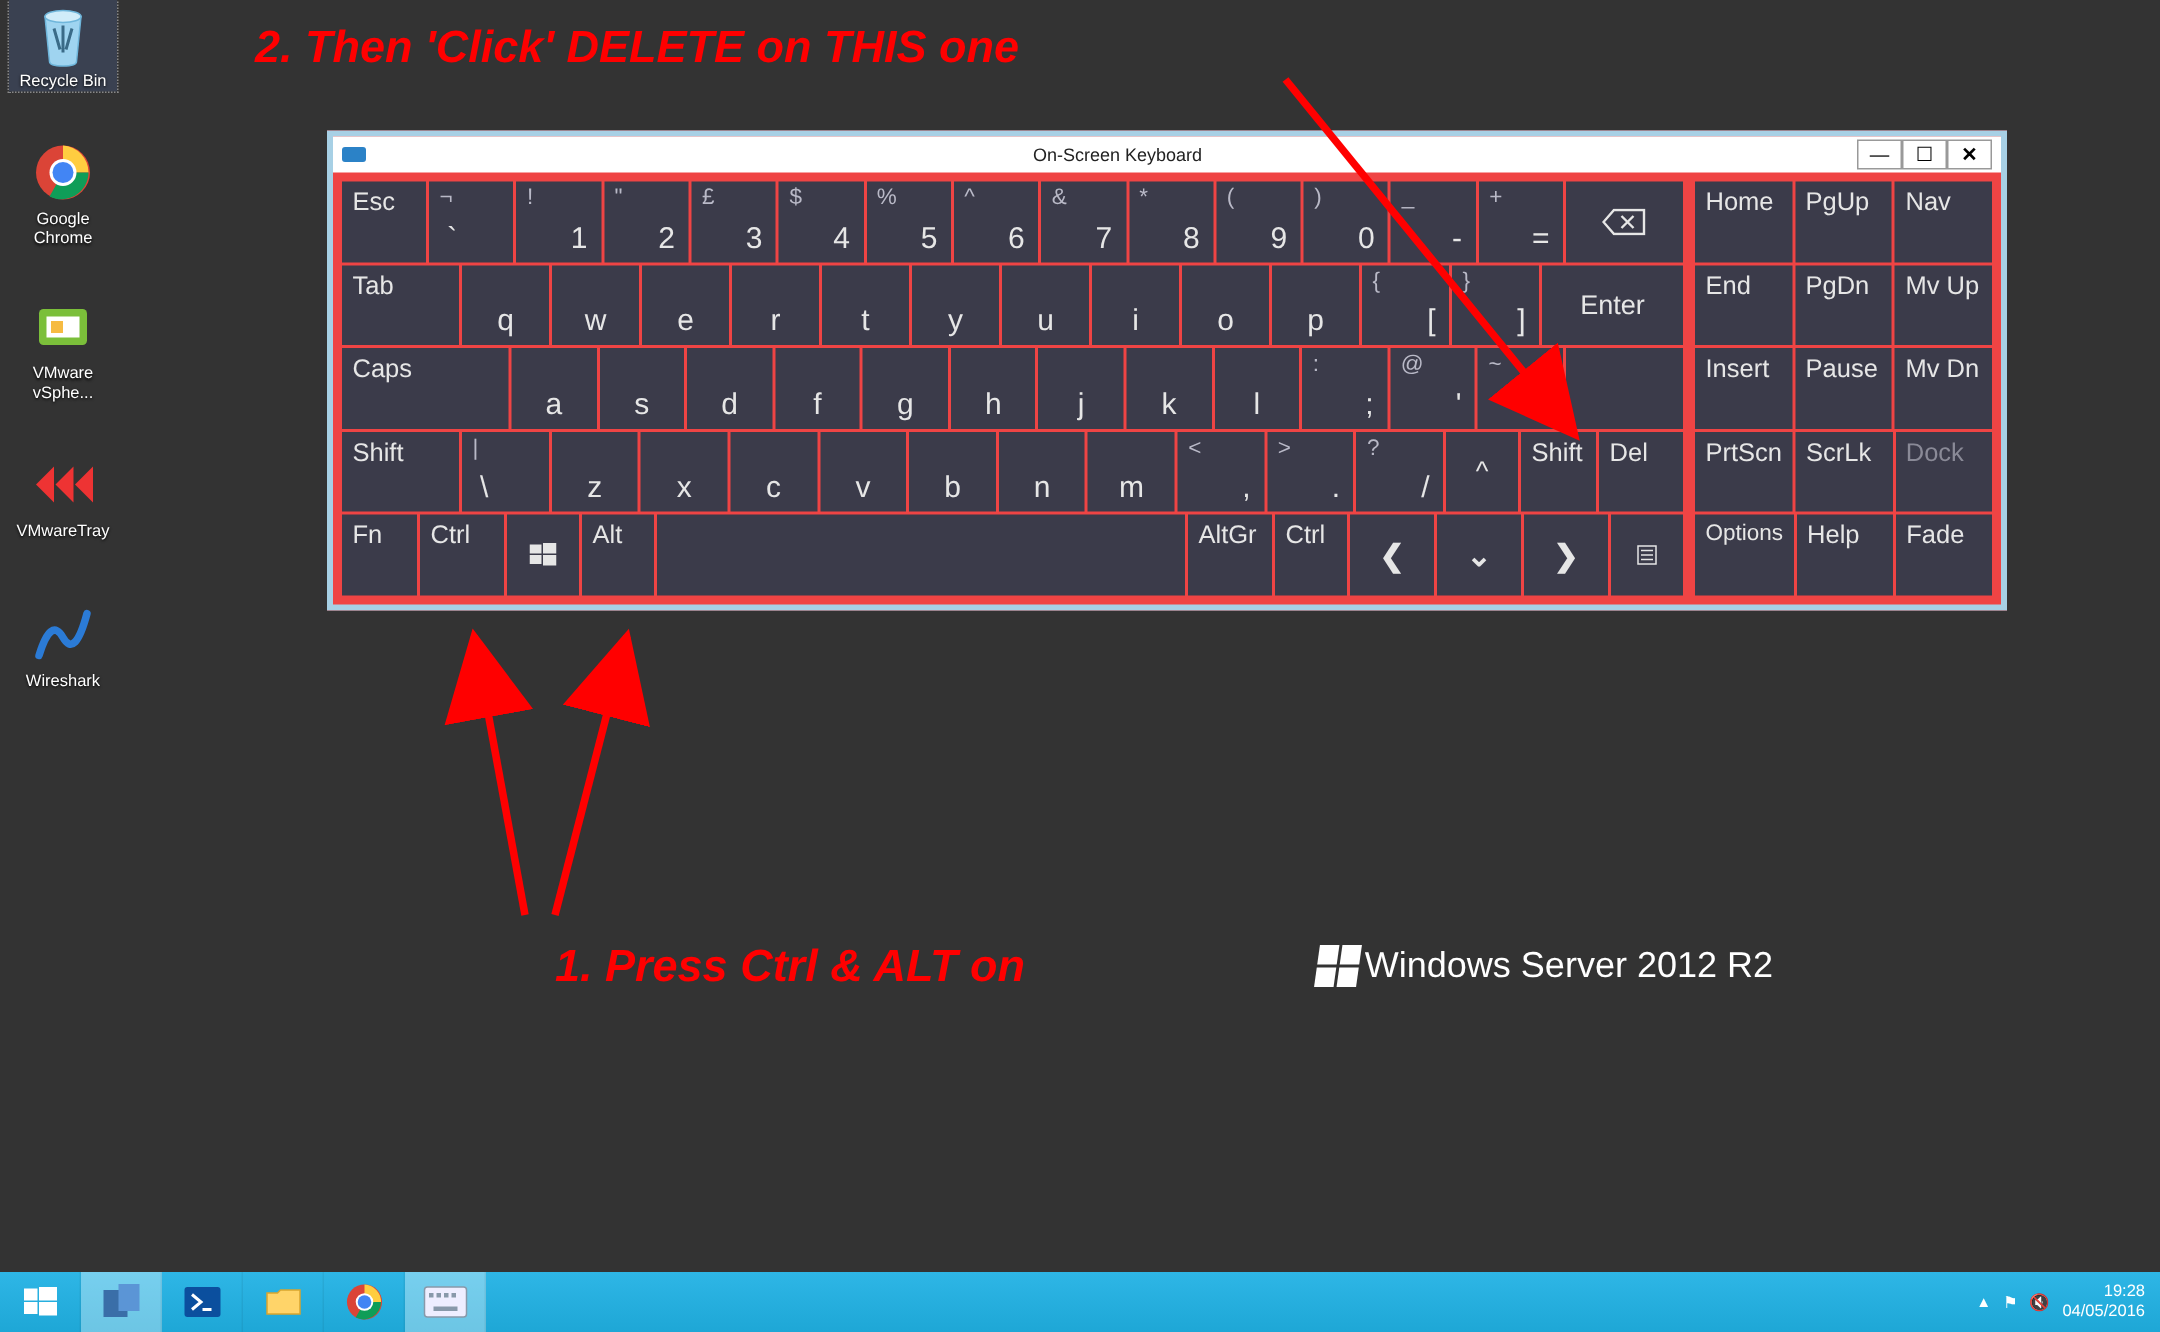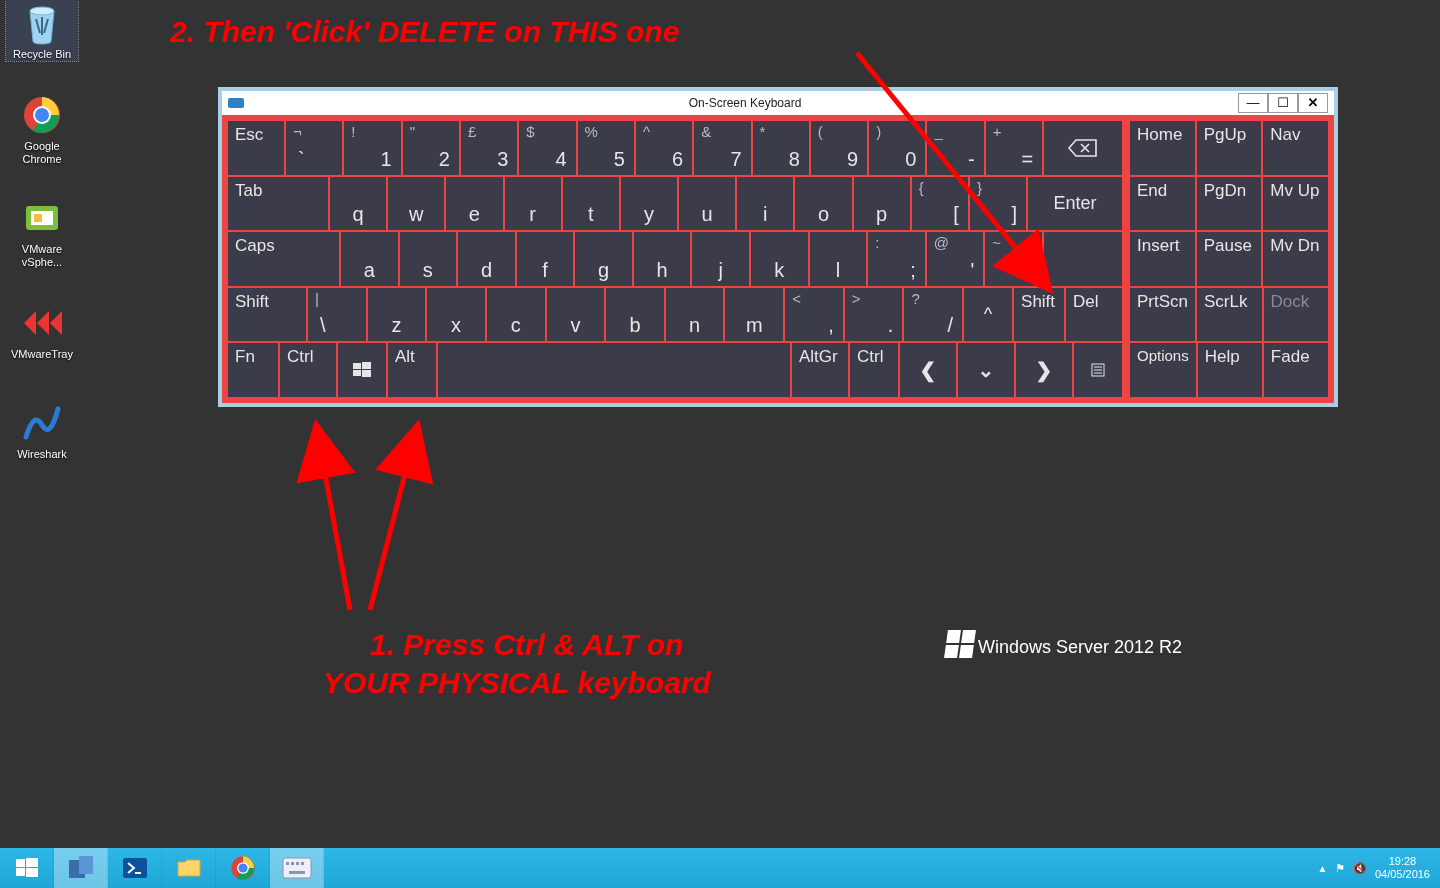--- a/index.html
+++ b/index.html
@@ -29,31 +29,31 @@
 .krow{display:flex;gap:2px;flex:1}
 .key{background:#3b3b4a;color:#e6e6e6;font-size:17px;display:flex;align-items:flex-start;padding:4px 7px;position:relative;border-radius:0}
 .key.dim{color:#8a8a97}
 .key.bot{align-items:flex-end;font-size:20px}
 .key .sup{position:absolute;top:2px;left:7px;font-size:15px;color:#b9b9c7}
 .key .sub{position:absolute;bottom:4px;right:9px;font-size:20px}
 .key .subL{position:absolute;bottom:4px;left:12px;font-size:20px}
 .sd{flex:1}
 
 
-.wm{position:absolute;right:258px;bottom:190px;color:#fff;display:flex;align-items:flex-end;gap:4px;font-size:18px;font-weight:300}
+.wm{position:absolute;right:258px;bottom:190px;color:#fff;display:flex;align-items:center;gap:4px;font-size:24px;font-weight:300}
 .wm .wlogo{width:28px;height:28px;display:grid;grid-template-columns:1fr 1fr;grid-template-rows:1fr 1fr;gap:2px;transform:skewX(-8deg)}
 .wm .wlogo span{background:#fff}
 
 
 .tb{position:absolute;left:0;right:0;bottom:0;height:40px;background:linear-gradient(#2eb6e6,#1ea7d6);display:flex;align-items:stretch}
 .tb .btn{width:54px;display:flex;align-items:center;justify-content:center;border-right:1px solid rgba(0,0,0,.06)}
 .tb .btn.act{background:rgba(255,255,255,.35)}
 .tb .spacer{flex:1}
 .tb .tray{display:flex;align-items:center;gap:8px;padding:0 10px;color:#fff;font-size:11px}
-.tb .clock{text-align:center;line-height:13px}
+.tb .clock{text-align:right;line-height:13px}
 
 
 svg.arrows{position:absolute;inset:0;pointer-events:none}
 </style>
 </head>
 <body>
 
 <div class="desktop">
 
   <div class="di sel" style="top:0">
@@ -100,21 +100,20 @@
     <div class="ico">
       <svg width="40" height="40" viewBox="0 0 40 40">
           <path d="M4 34 Q12 8 20 22 Q28 36 36 6" stroke="#2b7bd6" stroke-width="5" fill="none" stroke-linecap="round"></path>
         </svg>
     </div>
     <span>Wireshark</span>
   </div>
 
   <div class="ann" style="left:170px;top:14px">2. Then 'Click' DELETE on THIS one</div>
   <div class="ann" style="left:370px;top:627px">1. Press Ctrl &amp; ALT on</div>
-  <div class="ann" style="left:323px;top:665px">YOUR PHYSICAL keyboard</div>
 
   <div class="osk">
     <div class="titlebar">
       <div class="icon"></div>
       <div class="ttl">On-Screen Keyboard</div>
       <div class="wc">
         <button>—</button>
         <button>☐</button>
         <button class="cls">✕</button>
       </div>
@@ -179,21 +178,21 @@
             </div>
           <div class="key" style="width:78px;align-items:center;justify-content:center">
             <svg width="30" height="18" viewBox="0 0 30 18">
                 <path d="M8 1 H28 V17 H8 L1 9 Z" fill="none" stroke="#e6e6e6" stroke-width="1.6"></path>
                 <path d="M13 5 L21 13 M21 5 L13 13" stroke="#e6e6e6" stroke-width="1.6"></path>
               </svg>
           </div>
         </div>
 
         <div class="krow">
-          <div class="key" style="width:100px">Tab</div>
+          <div class="key" style="width:78px">Tab</div>
           <div class="key bot" style="flex:1;justify-content:center">q</div>
           <div class="key bot" style="flex:1;justify-content:center">w</div>
           <div class="key bot" style="flex:1;justify-content:center">e</div>
           <div class="key bot" style="flex:1;justify-content:center">r</div>
           <div class="key bot" style="flex:1;justify-content:center">t</div>
           <div class="key bot" style="flex:1;justify-content:center">y</div>
           <div class="key bot" style="flex:1;justify-content:center">u</div>
           <div class="key bot" style="flex:1;justify-content:center">i</div>
           <div class="key bot" style="flex:1;justify-content:center">o</div>
           <div class="key bot" style="flex:1;justify-content:center">p</div>

